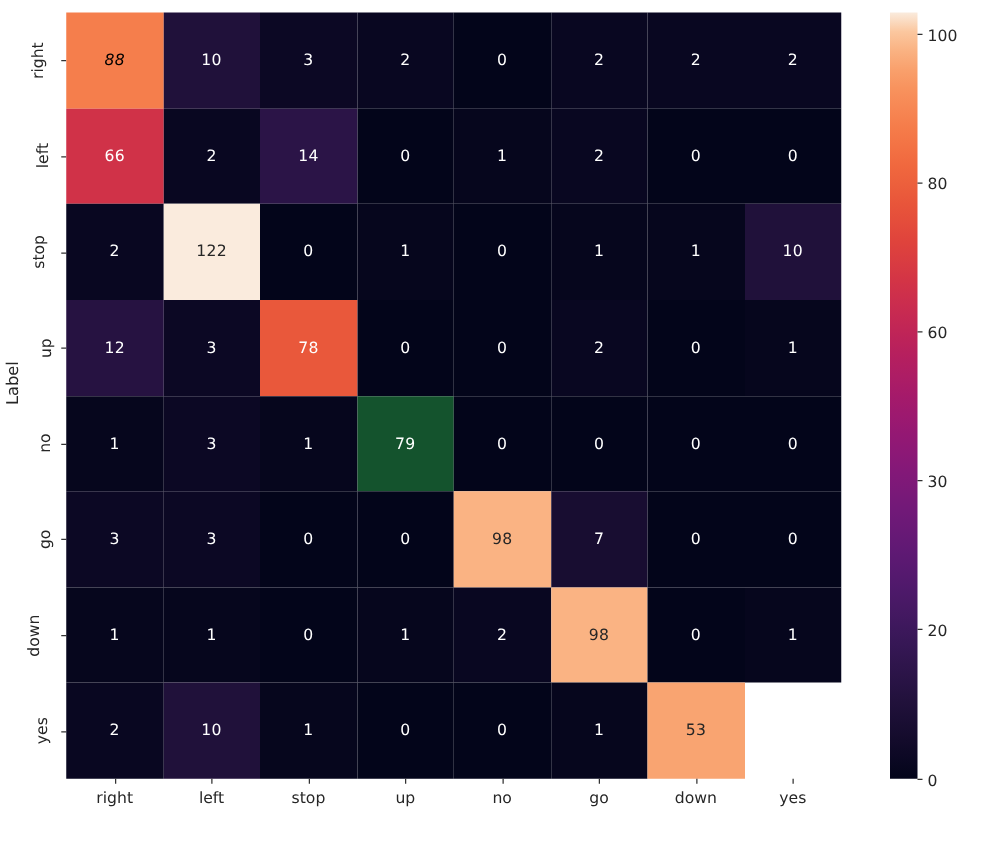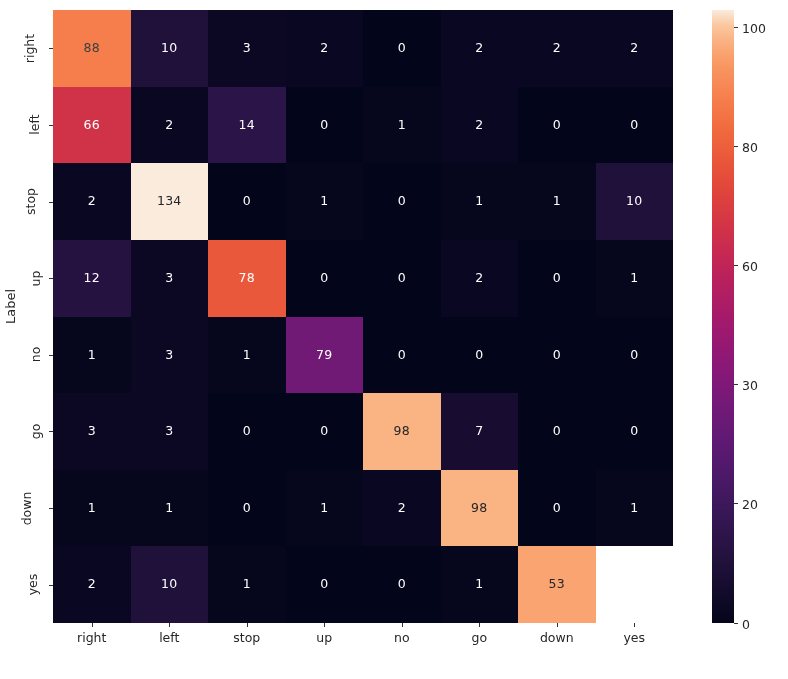--- a/index.html
+++ b/index.html
@@ -252,21 +252,21 @@
       <div class="ytick-mark"></div>
       <div class="ytick-mark"></div>
       <div class="ytick-mark"></div>
       <div class="ytick-mark"></div>
       <div class="ytick-mark"></div>
       <div class="ytick-mark"></div>
     </div>
 
   <div id="heatmap">
       <div class="cell" style="background: rgb(245, 126, 76);">
-        <span style="color: #404040;">88</span>
+        <span style="color: #000000; font-style: italic;">88</span>
       </div>
       <div class="cell" style="background: rgb(32, 17, 58);">
         <span style="color: rgb(255, 255, 255);">10</span>
       </div>
       <div class="cell" style="background: rgb(12, 8, 36);">
         <span style="color: rgb(255, 255, 255);">3</span>
       </div>
       <div class="cell" style="background: rgb(9, 7, 33);">
         <span style="color: rgb(255, 255, 255);">2</span>
       </div>
@@ -303,21 +303,21 @@
       <div class="cell" style="background: rgb(3, 5, 26);">
         <span style="color: rgb(255, 255, 255);">0</span>
       </div>
       <div class="cell" style="background: rgb(3, 5, 26);">
         <span style="color: rgb(255, 255, 255);">0</span>
       </div>
       <div class="cell" style="background: rgb(9, 7, 33);">
         <span style="color: rgb(255, 255, 255);">2</span>
       </div>
       <div class="cell" style="background: rgb(250, 235, 221);">
-        <span style="color: rgb(38, 38, 38);">134</span>
+        <span style="color: rgb(38, 38, 38);">122</span>
       </div>
       <div class="cell" style="background: rgb(3, 5, 26);">
         <span style="color: rgb(255, 255, 255);">0</span>
       </div>
       <div class="cell" style="background: rgb(6, 6, 29);">
         <span style="color: rgb(255, 255, 255);">1</span>
       </div>
       <div class="cell" style="background: rgb(3, 5, 26);">
         <span style="color: rgb(255, 255, 255);">0</span>
       </div>
@@ -356,21 +356,21 @@
       </div>
       <div class="cell" style="background: rgb(6, 6, 29);">
         <span style="color: rgb(255, 255, 255);">1</span>
       </div>
       <div class="cell" style="background: rgb(12, 8, 36);">
         <span style="color: rgb(255, 255, 255);">3</span>
       </div>
       <div class="cell" style="background: rgb(6, 6, 29);">
         <span style="color: rgb(255, 255, 255);">1</span>
       </div>
-      <div class="cell" style="background: #701a75;">
+      <div class="cell" style="background: #14532d;">
         <span style="color: rgb(255, 255, 255);">79</span>
       </div>
       <div class="cell" style="background: rgb(3, 5, 26);">
         <span style="color: rgb(255, 255, 255);">0</span>
       </div>
       <div class="cell" style="background: rgb(3, 5, 26);">
         <span style="color: rgb(255, 255, 255);">0</span>
       </div>
       <div class="cell" style="background: rgb(3, 5, 26);">
         <span style="color: rgb(255, 255, 255);">0</span>

